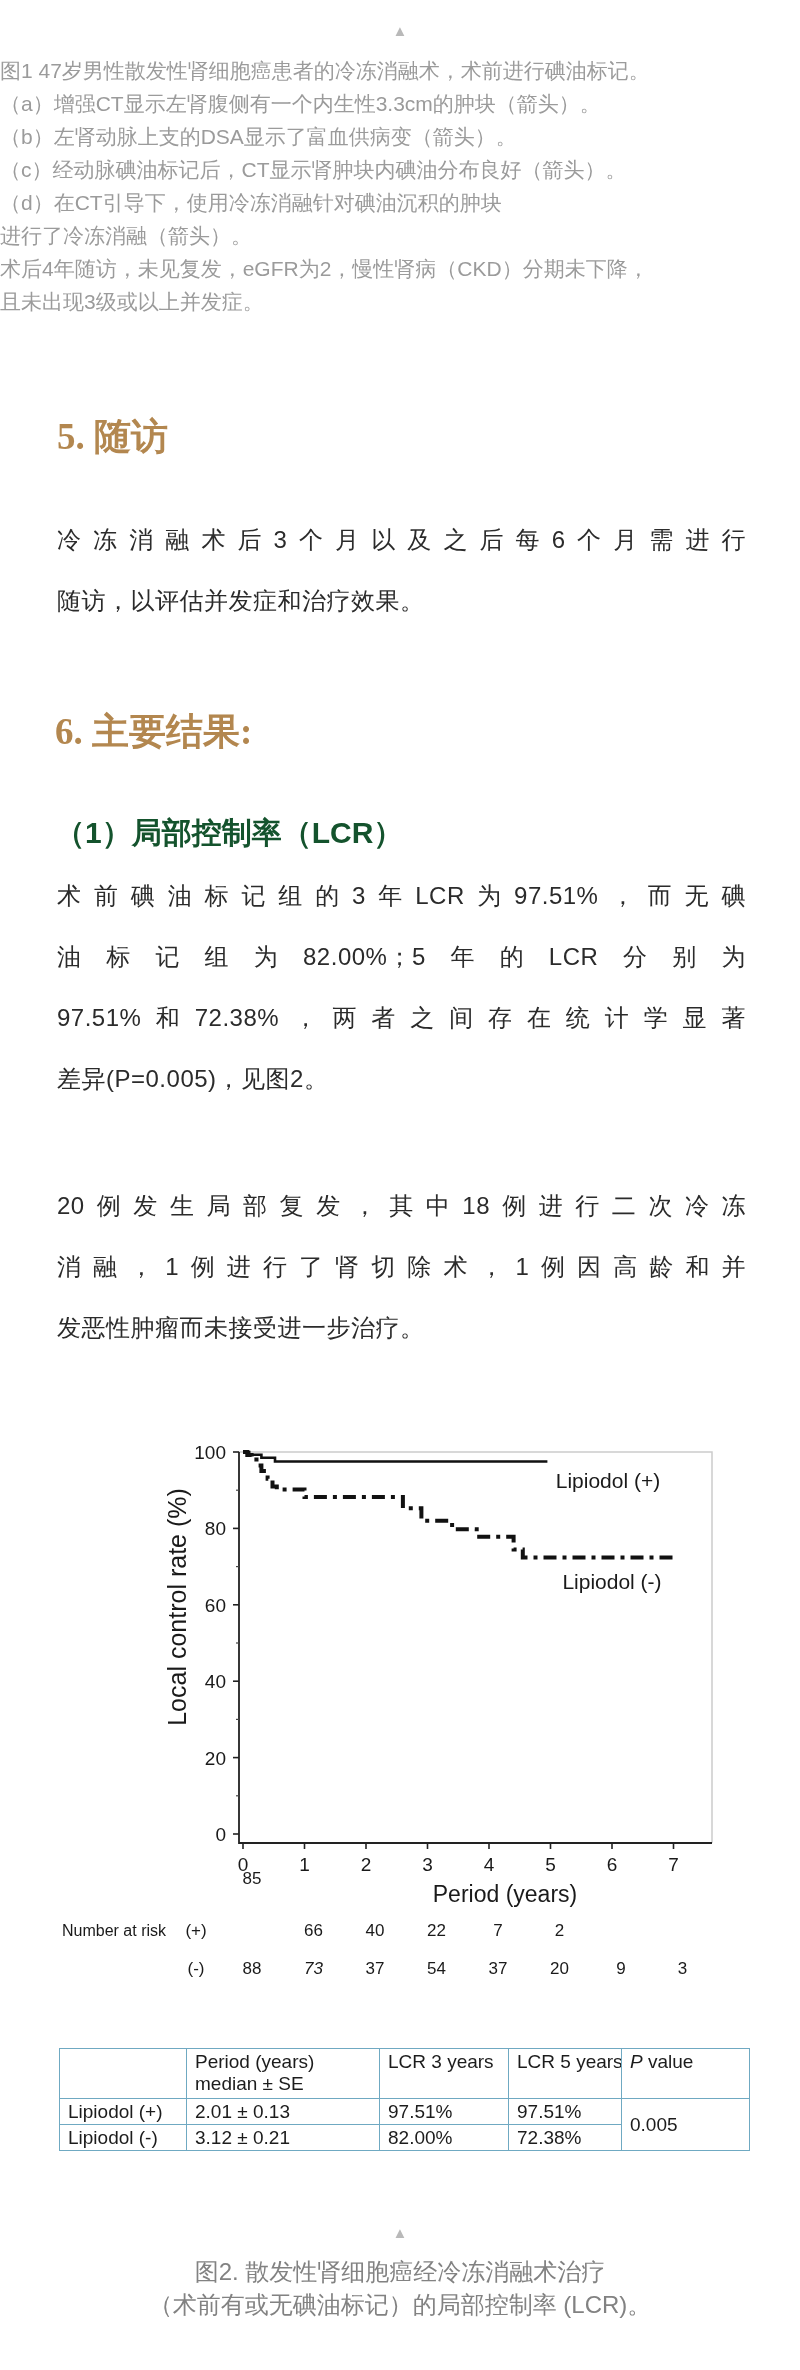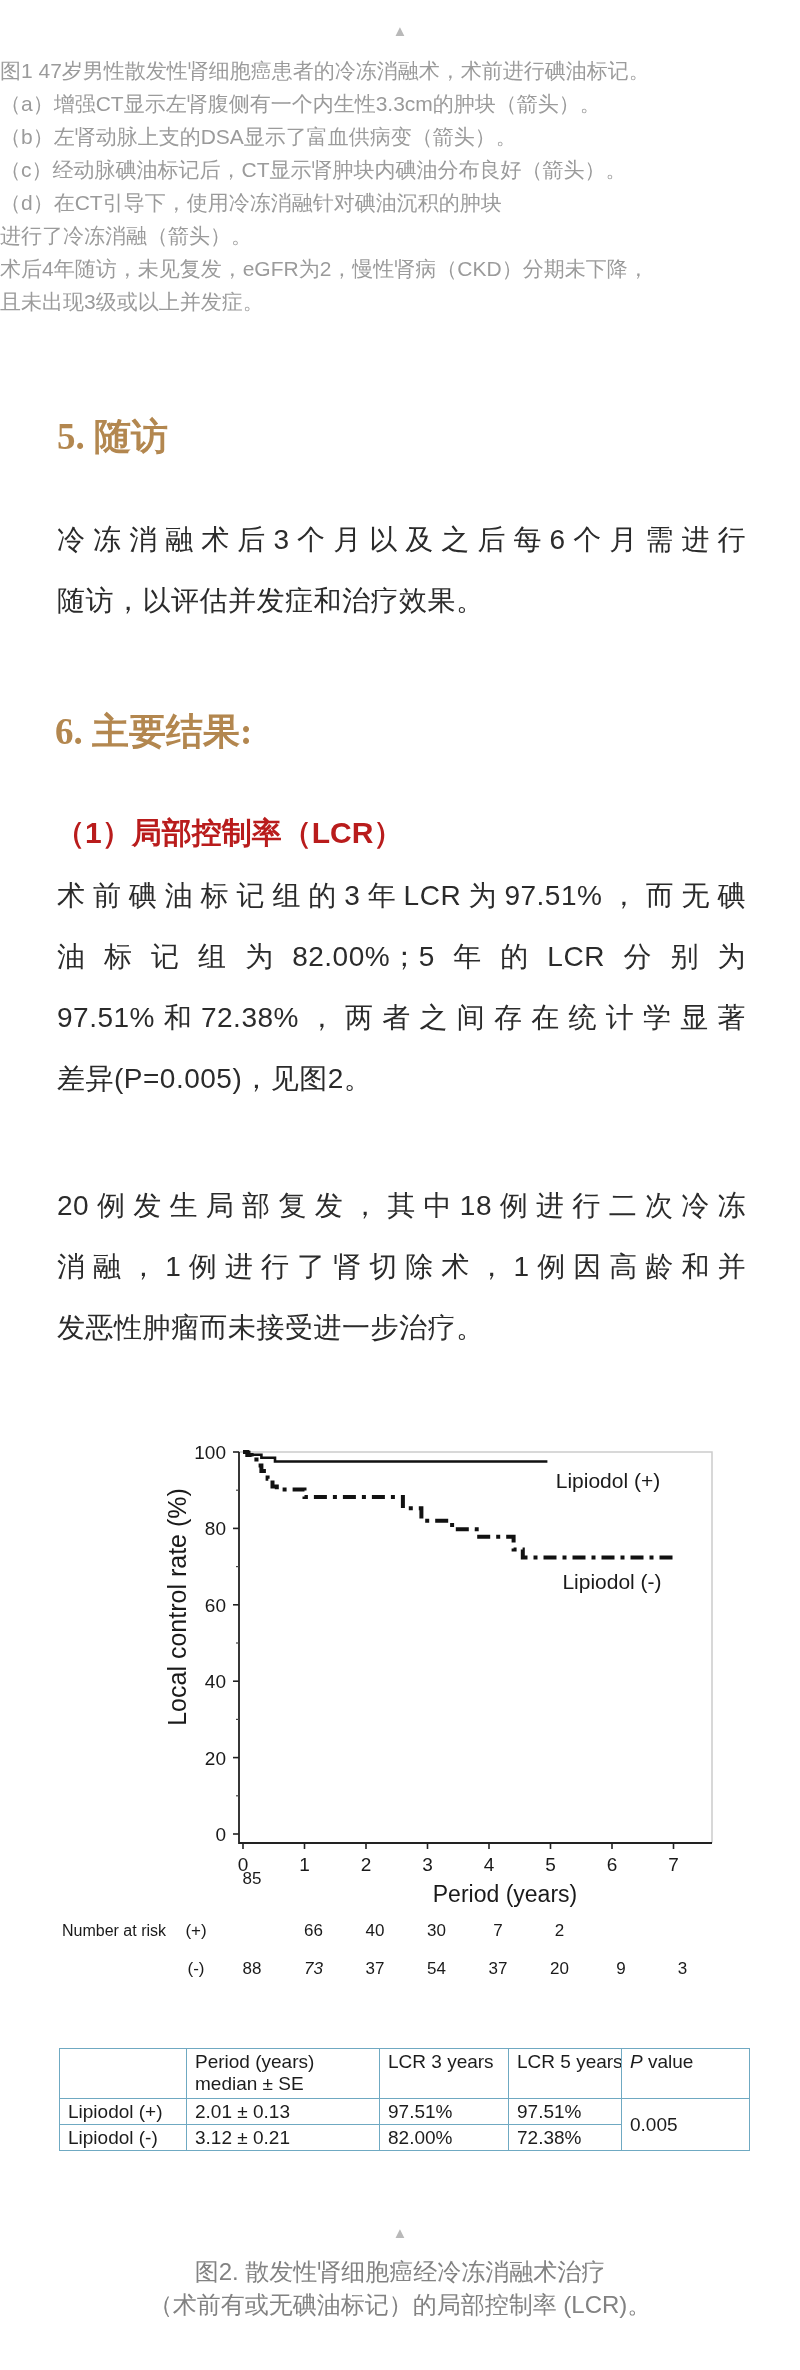--- a/index.html
+++ b/index.html
@@ -9,23 +9,23 @@
   #tri-top{top:22px;}
   #tri-bottom{top:2224px;}
   .fig-caption{position:absolute;left:0;top:54px;width:100%;text-align:left;
         color:#9b9b9b;font-size:21px;line-height:33px;}
   .fig-caption2{position:absolute;left:0;top:2255px;width:100%;text-align:center;
         color:#828282;font-size:24px;line-height:33px;}
   .gold-serif{position:absolute;margin:0;color:#b3874f;font-weight:bold;
         font-family:"Liberation Serif","DejaVu Serif",serif;font-size:37px;line-height:46px;}
   #h5{left:57px;top:414px;}
   #h6{left:55px;top:709px;}
-  .gold-sans{position:absolute;margin:0;color:#b91c1c;font-weight:bold;font-size:30px;line-height:40px;}
+  .gold-sans{position:absolute;margin:0;color:#14532d;font-weight:bold;font-size:30px;line-height:40px;}
   #h6sub{left:55px;top:813px;}
-  .body-para{position:absolute;left:57px;width:689px;color:#2b2b2b;font-size:28px;line-height:61px;letter-spacing:0.5px;}
+  .body-para{position:absolute;left:57px;width:689px;color:#2b2b2b;font-size:24px;line-height:61px;letter-spacing:0.5px;}
   #para1{top:509px;}
   #para2{top:865px;}
   #para3{top:1175px;}
   .body-line{text-align:justify;text-align-last:justify;}
   .body-line.last{text-align-last:left;}
   #chart{position:absolute;left:0;top:1410px;}
   #risk{position:absolute;left:0;top:0;width:800px;height:0;overflow:visible;}
   .risk-item{position:absolute;font-size:17px;color:#1a1a1a;height:22px;line-height:22px;}
   .risk-label{font-size:16px;}
   .risk-num{text-align:center;width:40px;}
@@ -122,21 +122,21 @@
       <text x="608" y="78" text-anchor="middle" font-size="21" fill="#1a1a1a">Lipiodol (+)</text>
       <text x="612" y="179" text-anchor="middle" font-size="21" fill="#1a1a1a">Lipiodol (-)</text>
     </svg>
 
   <div id="risk">
       <div class="risk-item risk-label" style="left: 62px; top: 1920px;">Number at risk</div>
       <div class="risk-item risk-num" style="left: 176px; top: 1920px;">(+)</div>
       <div class="risk-item risk-num" style="left: 232px; top: 1868px;">85</div>
       <div class="risk-item risk-num" style="left: 293.5px; top: 1920px;">66</div>
       <div class="risk-item risk-num" style="left: 355px; top: 1920px;">40</div>
-      <div class="risk-item risk-num" style="left: 416.5px; top: 1920px;">30</div>
+      <div class="risk-item risk-num" style="left: 416.5px; top: 1920px;">22</div>
       <div class="risk-item risk-num" style="left: 478px; top: 1920px;">7</div>
       <div class="risk-item risk-num" style="left: 539.5px; top: 1920px;">2</div>
       <div class="risk-item risk-num" style="left: 176px; top: 1958px;">(-)</div>
       <div class="risk-item risk-num" style="left: 232px; top: 1958px;">88</div>
       <div class="risk-item risk-num" style="left: 293.5px; top: 1958px; font-style: italic;">73</div>
       <div class="risk-item risk-num" style="left: 355px; top: 1958px;">37</div>
       <div class="risk-item risk-num" style="left: 416.5px; top: 1958px;">54</div>
       <div class="risk-item risk-num" style="left: 478px; top: 1958px;">37</div>
       <div class="risk-item risk-num" style="left: 539.5px; top: 1958px;">20</div>
       <div class="risk-item risk-num" style="left: 601px; top: 1958px;">9</div>

